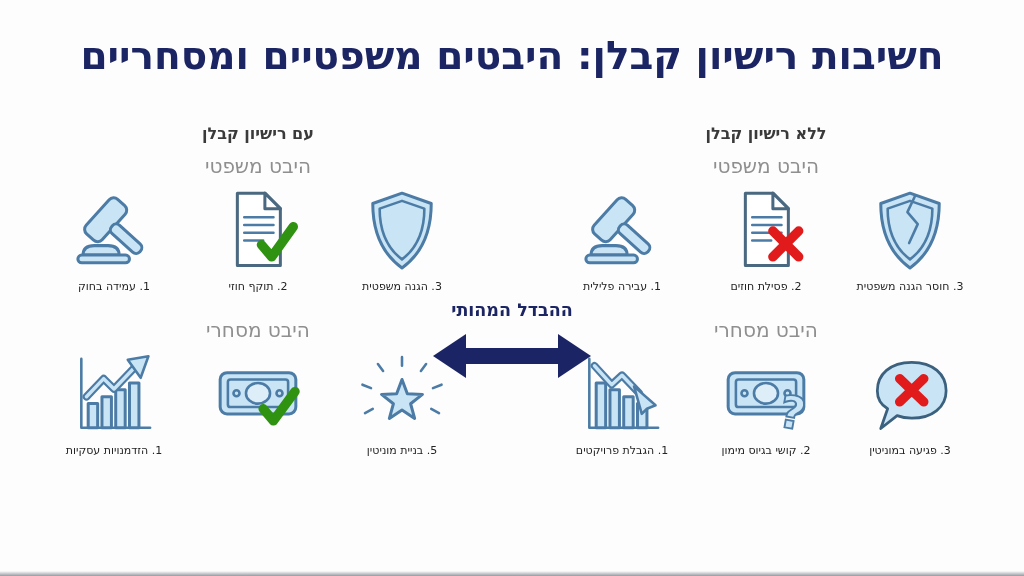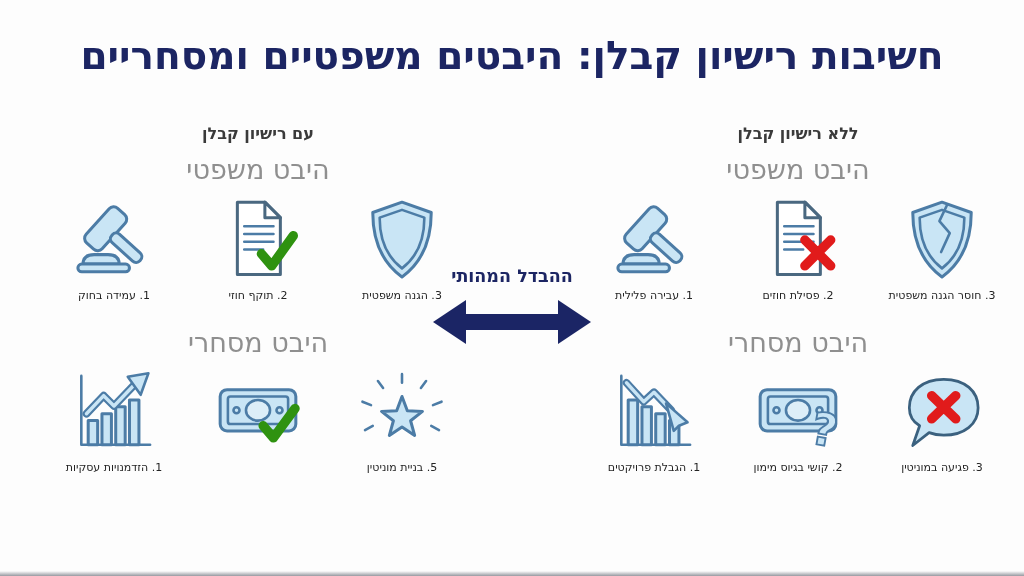--- a/index.html
+++ b/index.html
@@ -12,49 +12,49 @@
 
   .title{
     position:absolute;top:34px;left:0;width:1024px;
     text-align:center;direction:rtl;
     font-size:39px;font-weight:700;color:#1c2563;letter-spacing:0;
     line-height:1.15;
   }
 
   .column{position:absolute;top:124px;width:420px;}
   .col-left{left:48px;}
-  .col-right{left:588px;}
+  .col-right{left:556px;}
 
   .col-header{
     text-align:center;direction:rtl;
     font-size:16px;font-weight:700;color:#3a3a3a;line-height:1.2;
   }
   .section-header{
     text-align:center;direction:rtl;
-    font-size:27px;color:#8f8f8f;line-height:1.2;
+    font-size:20px;color:#8f8f8f;line-height:1.2;
     margin-top:11px;
   }
   .section-header.second{margin-top:24px;}
 
   .icon-row{
     display:flex;justify-content:space-between;
     margin-top:10px;padding:0 2px;
   }
   .cell{
     width:128px;display:flex;flex-direction:column;align-items:center;
   }
   .cell svg{display:block;}
   .cell-label{
     margin-top:6px;direction:rtl;text-align:center;
     font-size:11px;color:#242424;line-height:1.3;
     width:120px;
   }
 
   .center-block{
-    position:absolute;left:412px;top:266px;width:200px;
+    position:absolute;left:412px;top:300px;width:200px;
     display:flex;flex-direction:column;align-items:center;
   }
   .center-label{
     direction:rtl;text-align:center;
     font-size:17.5px;font-weight:700;color:#1c2563;white-space:nowrap;
   }
   .center-arrow{margin-top:9px;}
 
   .bottom-edge{
     position:absolute;left:0;bottom:0;width:1024px;height:5px;

